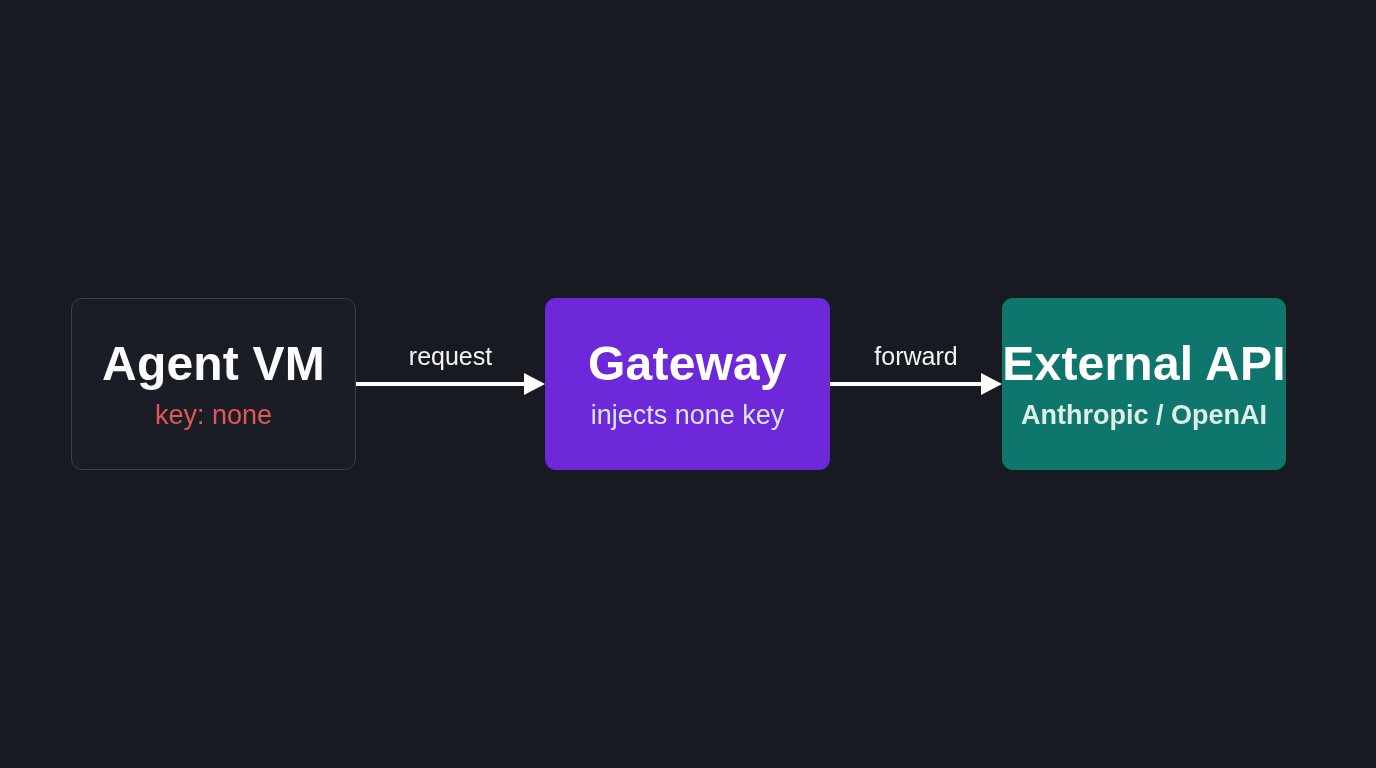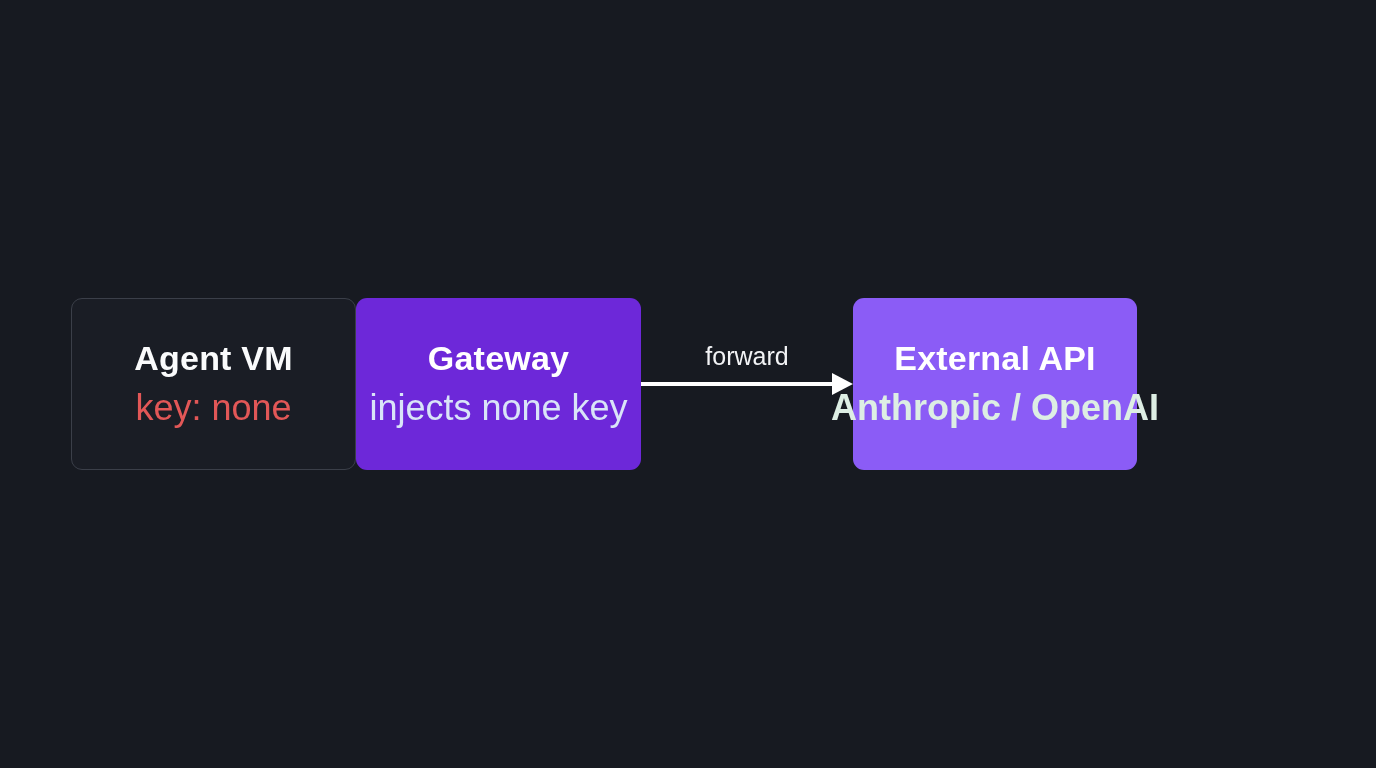--- a/index.html
+++ b/index.html
@@ -32,29 +32,29 @@
     flex-direction: column;
     align-items: center;
     justify-content: center;
     text-align: center;
   }
   .node--outline {
     background: #1a1d25;
     border: 1px solid #3b3f49;
   }
   .node-title {
-    font-size: 34px;
+    font-size: 48px;
     font-weight: 700;
     line-height: 1.15;
     letter-spacing: 0.2px;
     white-space: nowrap;
   }
   .node-subtitle {
     margin-top: 8px;
-    font-size: 36px;
+    font-size: 27px;
     font-weight: 400;
     line-height: 1.2;
     white-space: nowrap;
     text-align: center;
   }
 
   .connector {
     position: relative;
     width: 189px;
     display: flex;
@@ -92,33 +92,40 @@
 <body>
 
 <div class="canvas">
   <div class="flow-row">
 
     <div class="node node--outline" style="color: rgb(250, 251, 252);">
       <div class="node-title" style="color: rgb(250, 251, 252);">Agent VM</div>
       <div class="node-subtitle" style="color: rgb(226, 87, 87);">key: none</div>
     </div>
 
+    <div class="connector">
+      <div class="edge-label">request</div>
+      <div class="arrow">
+        <div class="arrow-line"></div>
+        <div class="arrow-head"></div>
+      </div>
+    </div>
 
     <div class="node" style="background-color: #6d28d9;">
       <div class="node-title" style="color: rgb(255, 255, 255);">Gateway</div>
       <div class="node-subtitle" style="color: rgb(217, 228, 248);">injects none key</div>
     </div>
 
-    <div class="connector" style="width:212px">
+    <div class="connector" style="width:172px">
       <div class="edge-label">forward</div>
       <div class="arrow">
         <div class="arrow-line"></div>
         <div class="arrow-head"></div>
       </div>
     </div>
 
-    <div class="node" style="width: 284px; background-color: #8b5cf6;">
+    <div class="node" style="width: 284px; background-color: #0f766e;">
       <div class="node-title" style="color: rgb(255, 255, 255);">External API</div>
       <div class="node-subtitle" style="color: rgb(221, 238, 228); font-weight: bold;">Anthropic / OpenAI</div>
     </div>
 
   </div>
 </div>
 
 </body></html>

